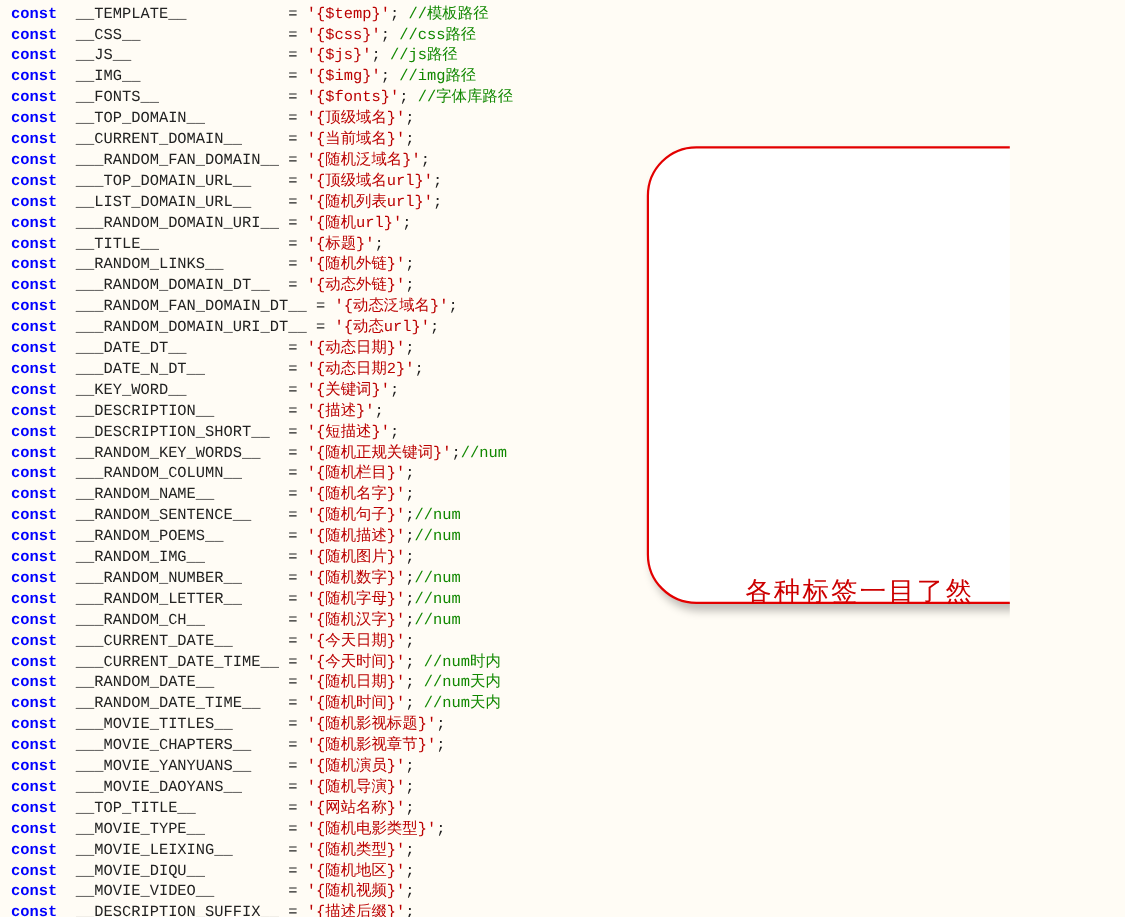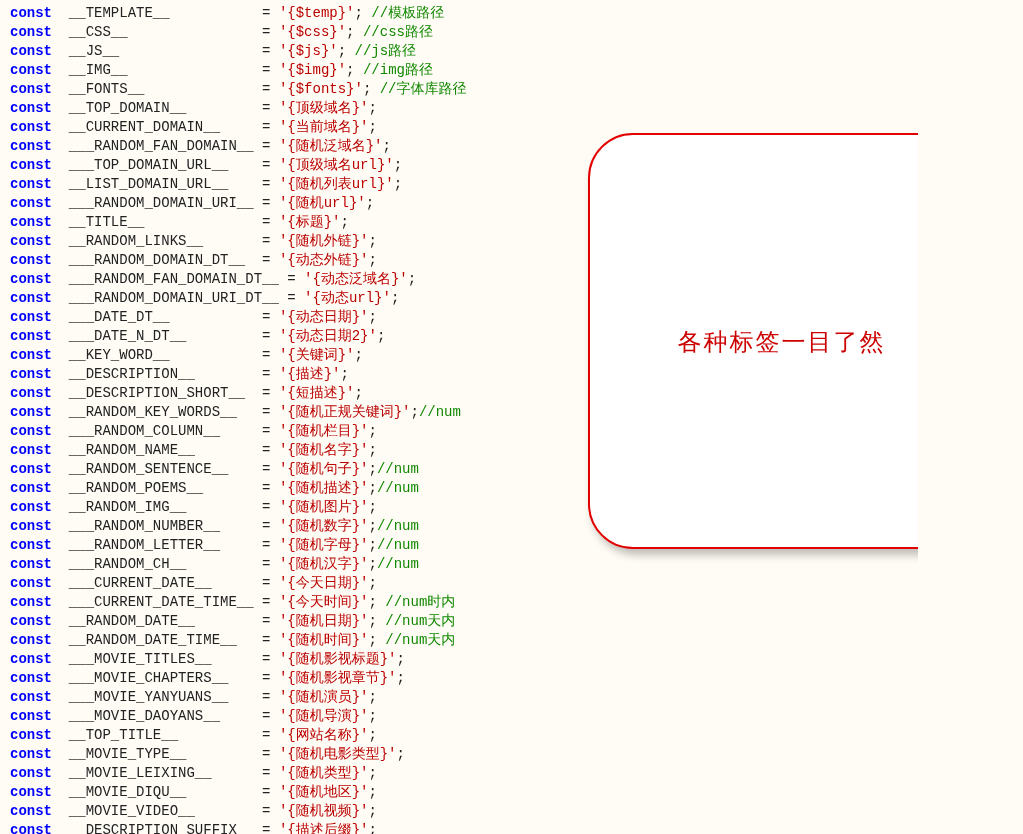--- a/index.html
+++ b/index.html
@@ -30,21 +30,21 @@
     position: absolute;
     left: 588px;
     top: 133px;
     width: 383px;
     height: 412px;
     background: #fff;
     border: 2px solid #e30000;
     border-radius: 45px;
     box-shadow: 4px 6px 8px rgba(0,0,0,0.25);
     display: flex;
-    align-items: center;
+    align-items: flex-end;
     justify-content: center;
     font-family: "Microsoft YaHei", "PingFang SC", sans-serif;
     font-size: 24px;
     letter-spacing: 2px;
     color: #cc0000;
   }
 </style>
 </head>
 <body>
 

